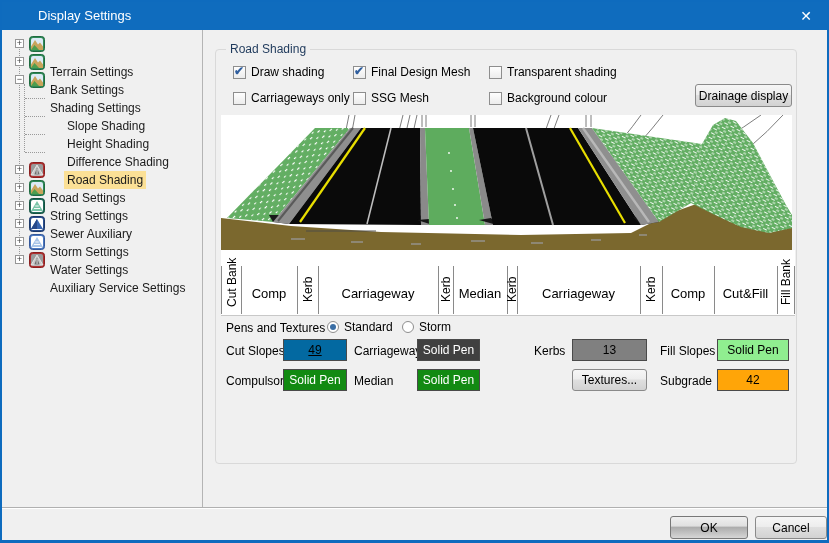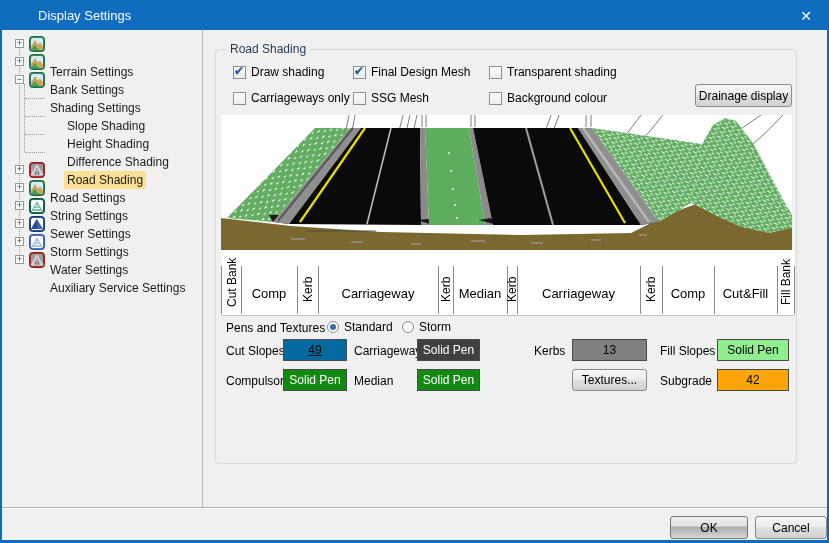--- a/index.html
+++ b/index.html
@@ -160,21 +160,21 @@
         <svg class="tico">
             <use href="#ic-terrain"></use>
           </svg>
         <span class="tlab">String Settings</span>
       </div>
       <div class="trow" style="top:167px">
         <span class="exp">+</span>
         <svg class="tico">
             <use href="#ic-sewer"></use>
           </svg>
-        <span class="tlab">Sewer Settings</span>
+        <span class="tlab">Sewer Auxiliary</span>
       </div>
       <div class="trow" style="top:185px">
         <span class="exp">+</span>
         <svg class="tico">
             <use href="#ic-storm"></use>
           </svg>
         <span class="tlab">Storm Settings</span>
       </div>
       <div class="trow" style="top:203px">
         <span class="exp">+</span>

